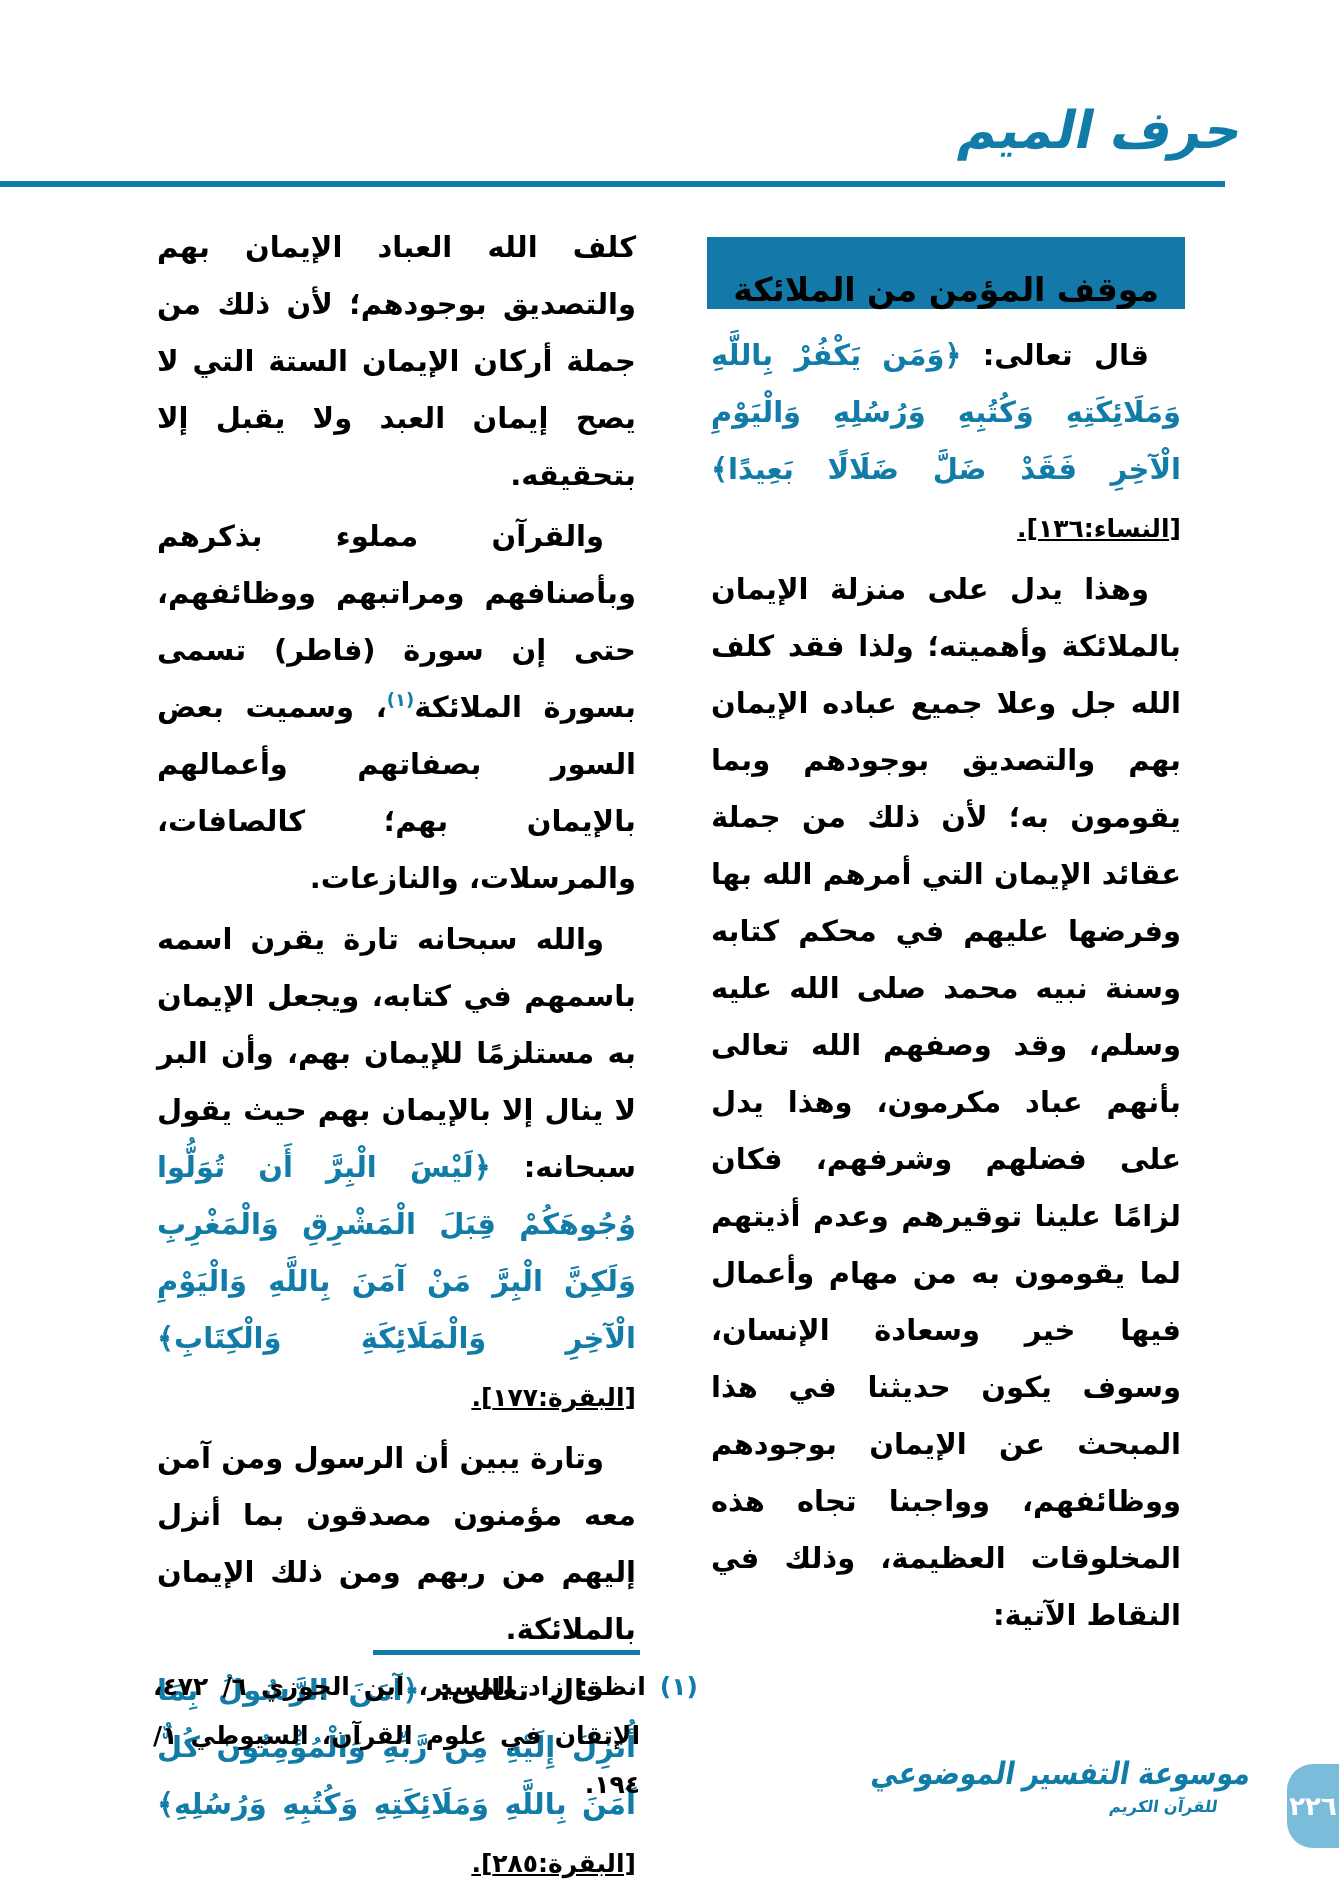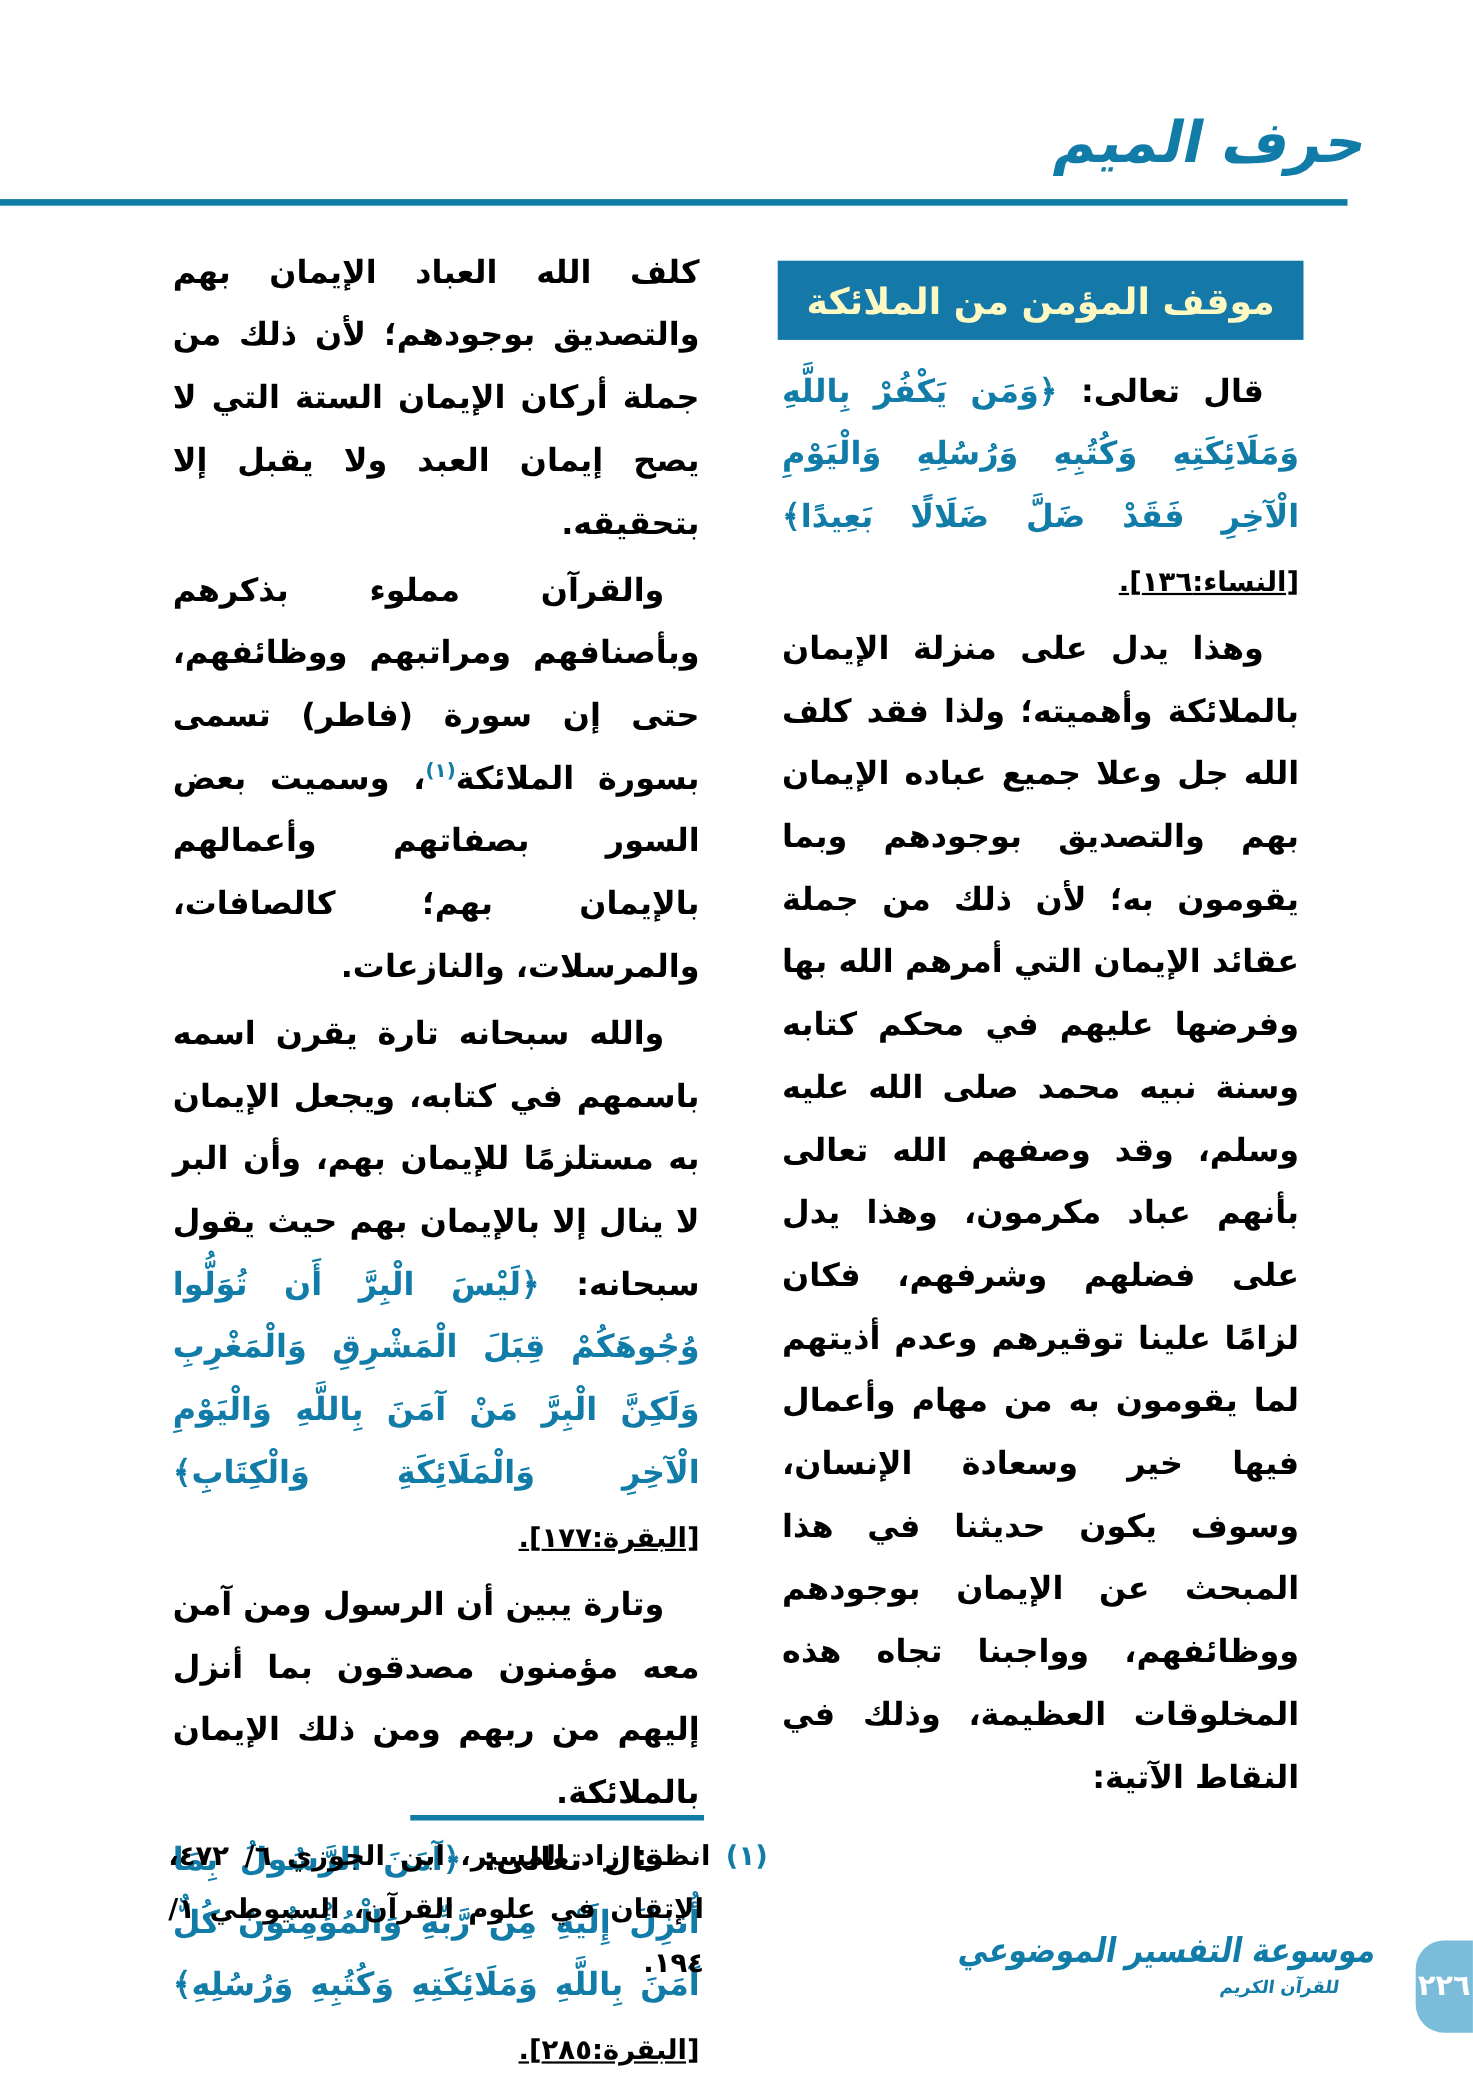--- a/index.html
+++ b/index.html
@@ -27,23 +27,23 @@
   .col{position:absolute;top:215px;direction:rtl;text-align:justify;}
   .col-right{right:154px;width:478px;}
   .col-left{left:153px;width:487px;}
   .body{
     margin:4px;color:#000;
     font-size:29px;font-weight:700;line-height:57px;
     text-align:justify;
   }
   .indent{text-indent:32px;}
   .section-box{
-    background:#1478A8;color:#fef9c3;
+    background:#1478A8;color:#000000;
     height:72px;margin:22px 0 18px 0;
-    display:flex;align-items:center;justify-content:center;
+    display:flex;align-items:flex-end;justify-content:center;
     font-size:33px;font-weight:bold;
   }
   .verse{color:#117CA8;font-weight:700;}
   .ref{color:#000;font-size:25px;font-weight:700;text-decoration:underline;}
   .fn-sup{
     color:#117CA8;font-size:18px;font-weight:bold;
     vertical-align:super;line-height:0;
   }
   
   .footnote-rule{

